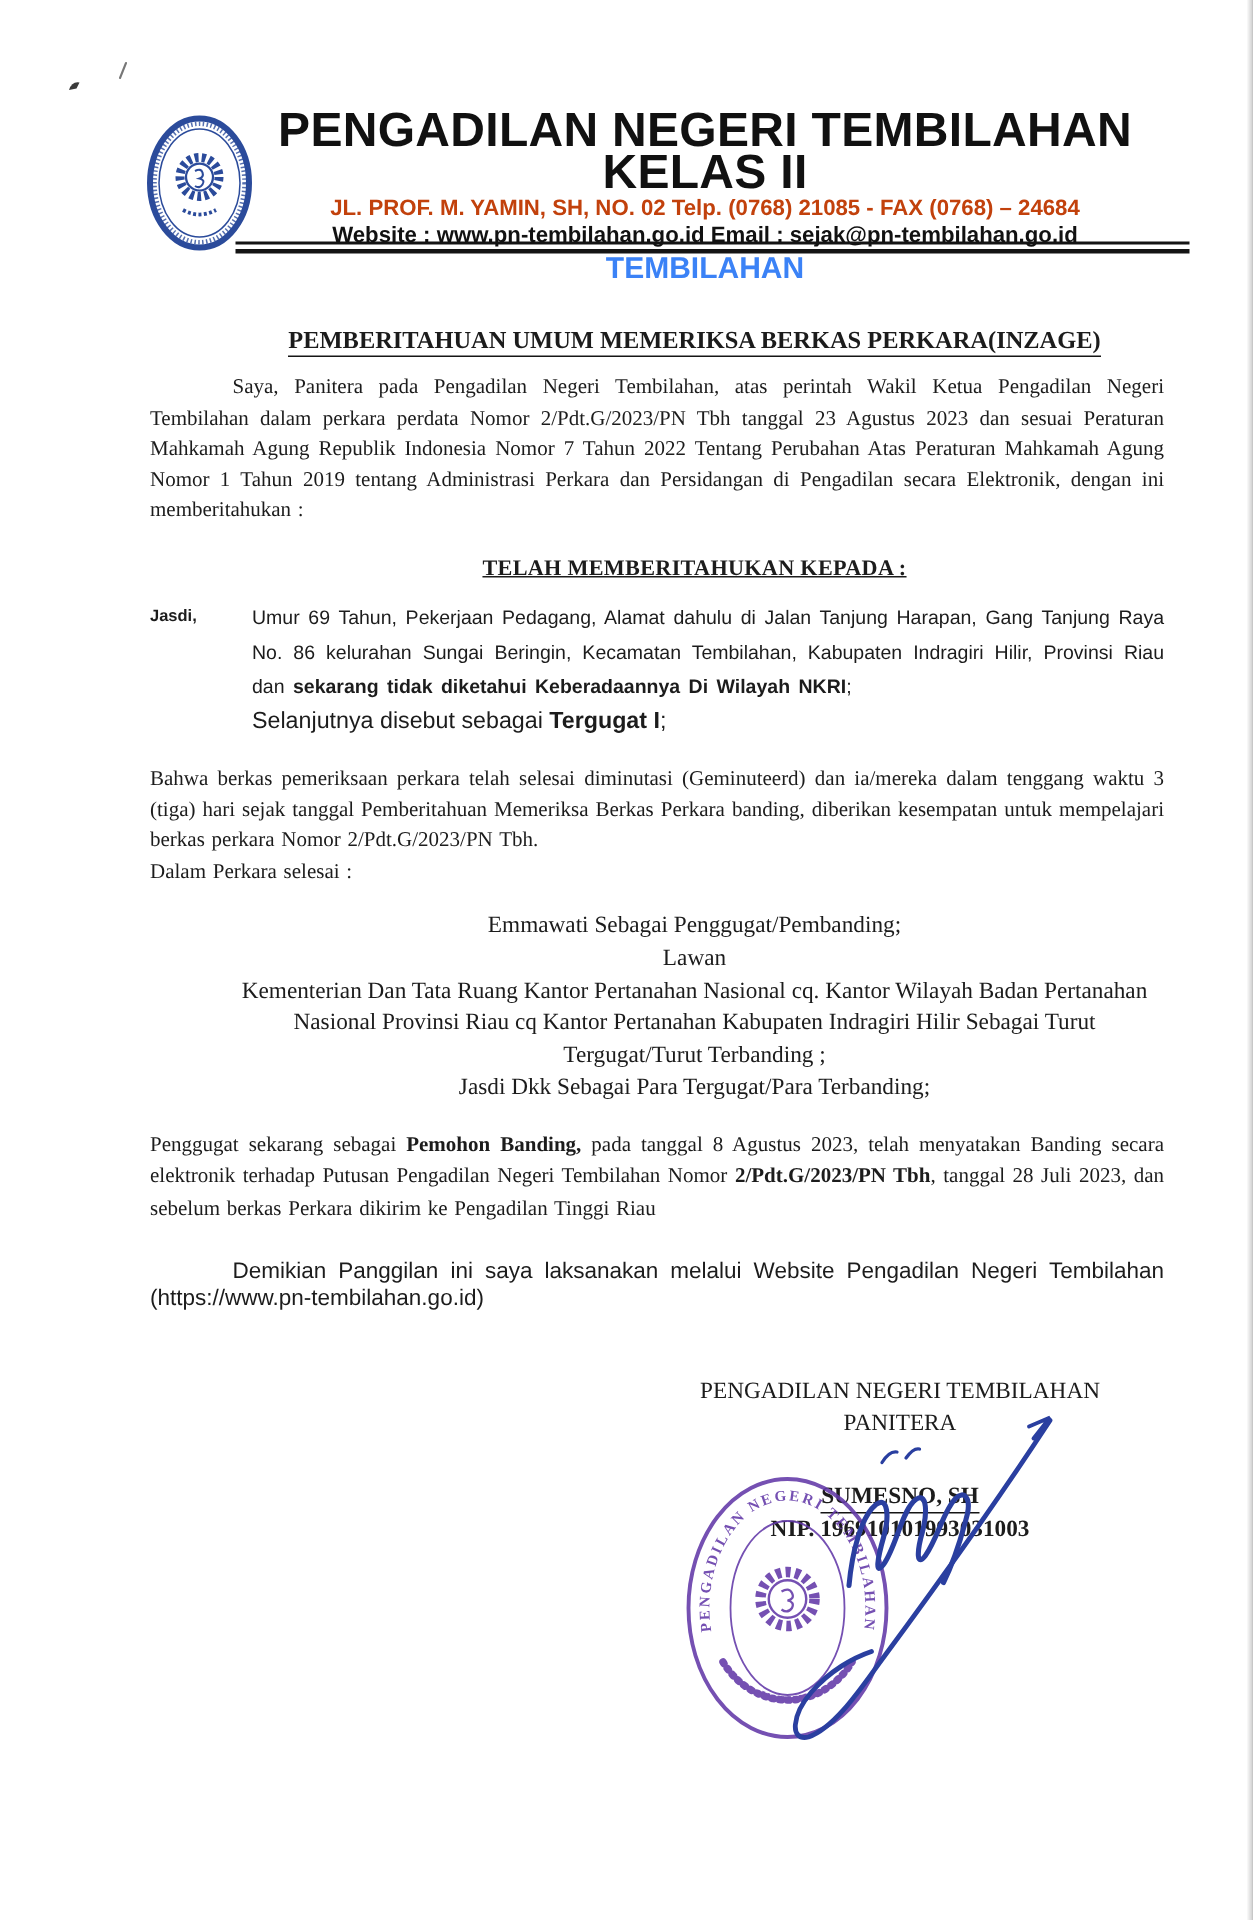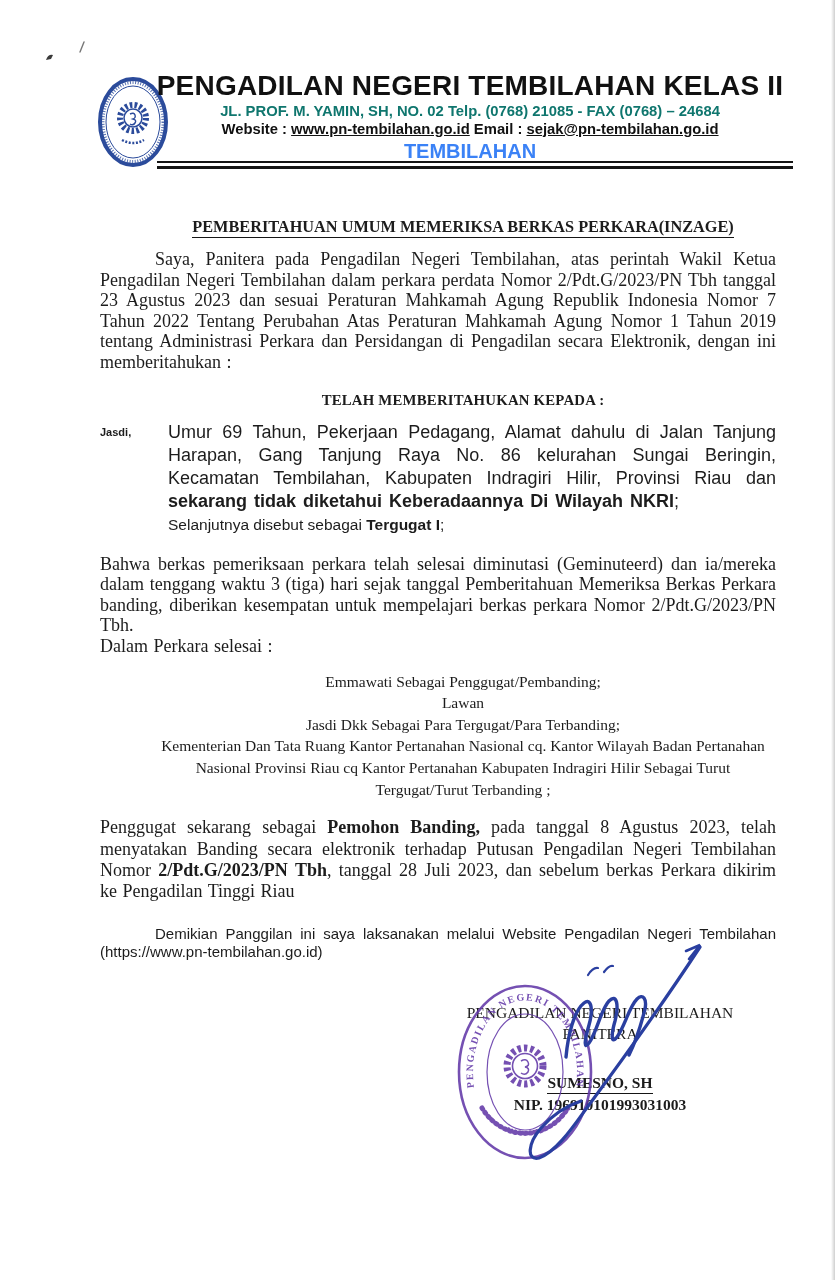--- a/index.html
+++ b/index.html
@@ -4,43 +4,43 @@
 <style>
   html,body{margin:0;padding:0;background:#9a9a9a;}
   .page{
     width:835px;height:1280px;background:#ffffff;position:relative;
     margin:0 auto;overflow:hidden;
     font-family:"Liberation Serif", serif;color:#1c1c1c;
   }
   
   .hdr{position:absolute;left:0;top:72px;width:835px;}
   .hdr-text{margin-left:140px;width:660px;text-align:center;font-family:"Liberation Sans",sans-serif;}
-  .hdr-title{font-size:28px;font-weight:bold;letter-spacing:0.2px;line-height:28px;color:#111;}
-  .hdr-addr{font-size:14.8px;font-weight:bold;line-height:17.5px;margin-top:3px;color:#0f766e;}
+  .hdr-title{font-size:32px;font-weight:bold;letter-spacing:0.2px;line-height:28px;color:#111;}
+  .hdr-addr{font-size:14.8px;font-weight:bold;line-height:17.5px;margin-top:3px;color:#c2410c;}
   .hdr-web{font-size:14.8px;font-weight:bold;line-height:17.5px;color:#111;}
-  .hdr-web .u{text-decoration:underline;}
+  .hdr-web .u{}
   .hdr-city{font-size:20px;font-weight:bold;line-height:22px;margin-top:2px;color:#3b82f6;}
   .rule{position:absolute;left:157px;top:161px;width:636px;height:3px;
         border-top:2px solid #141414;border-bottom:3px solid #141414;}
   .logo-svg{position:absolute;left:92px;top:74px;}
   .penmarks{position:absolute;left:38px;top:36px;}
   .scan-edge{position:absolute;right:0;top:0;width:4px;height:1280px;
              background:linear-gradient(to right,#ffffff,#cfcfcf);}
   
   .content{position:absolute;left:100px;top:180px;width:676px;}
   .center-block{text-align:center;padding-left:50px;}
   .doc-title{font-size:16.3px;font-weight:bold;line-height:21px;margin-top:36px;}
   .doc-title .u{border-bottom:1.6px solid #151515;padding-bottom:1px;}
   .doc-no{font-size:15.5px;font-weight:bold;line-height:21px;margin-top:1px;}
-  .para{font-size:18px;line-height:20.6px;text-align:justify;word-spacing:1px;}
+  .para{font-size:14px;line-height:20.6px;text-align:justify;word-spacing:1px;}
   .indent{text-indent:55px;}
-  .notify-head{font-size:14.8px;font-weight:bold;margin-top:19px;letter-spacing:0.2px;}
+  .notify-head{font-size:14.8px;font-weight:bold;margin-top:19px;letter-spacing:0.2px;text-decoration:underline;}
   .jasdi{display:flex;margin-top:12px;font-family:"Liberation Sans",sans-serif;}
   .jasdi-label{width:68px;font-weight:bold;font-size:11px;line-height:23px;}
-  .jasdi-desc{flex:1;font-size:18px;line-height:23px;text-align:justify;word-spacing:2px;}
+  .jasdi-desc{flex:1;font-size:13px;line-height:23px;text-align:justify;word-spacing:2px;}
   .jasdi-alias{font-size:15.5px;line-height:23px;font-family:"Liberation Sans",sans-serif;}
   .mt-bahwa{margin-top:18px;}
   .parties{margin-top:14px;font-size:15.5px;line-height:21.6px;}
   .mt-appeal{margin-top:17px;line-height:21.4px;}
   .closing{margin-top:22px;font-family:"Liberation Sans",sans-serif;
            font-size:15px;line-height:17.8px;text-align:justify;text-indent:55px;}
   .b{font-weight:bold;}
   
   .sig{margin-top:42px;margin-left:350px;width:300px;text-align:center;
        font-size:15.5px;line-height:21px;position:relative;}
@@ -97,22 +97,22 @@
         <div class="jasdi-alias"><span>Selanjutnya disebut sebagai </span><span class="b">Tergugat I</span><span>;</span></div>
       </div>
     </div>
 
     <p class="para mt-bahwa" style="margin-bottom:0">Bahwa berkas pemeriksaan perkara telah selesai diminutasi (Geminuteerd) dan ia/mereka dalam tenggang waktu 3 (tiga) hari sejak tanggal Pemberitahuan Memeriksa Berkas Perkara banding, diberikan kesempatan untuk mempelajari berkas perkara Nomor 2/Pdt.G/2023/PN Tbh.</p>
     <div class="para" style="text-align:left">Dalam Perkara selesai :</div>
 
     <div class="center-block parties">
       <div>Emmawati Sebagai Penggugat/Pembanding;</div>
       <div>Lawan</div>
+      <div>Kementerian Dan Tata Ruang Kantor Pertanahan Nasional cq. Kantor Wilayah Badan Pertanahan Nasional Provinsi Riau cq Kantor Pertanahan Kabupaten Indragiri Hilir Sebagai Turut Tergugat/Turut Terbanding ;</div>
       <div>Jasdi Dkk Sebagai Para Tergugat/Para Terbanding;</div>
-      <div>Kementerian Dan Tata Ruang Kantor Pertanahan Nasional cq. Kantor Wilayah Badan Pertanahan Nasional Provinsi Riau cq Kantor Pertanahan Kabupaten Indragiri Hilir Sebagai Turut Tergugat/Turut Terbanding ;</div>
     </div>
 
     <p class="para mt-appeal" style="margin-bottom:0"><span>Penggugat sekarang sebagai </span><span class="b">Pemohon Banding,</span><span> pada tanggal 8 Agustus 2023, telah menyatakan Banding secara elektronik terhadap Putusan Pengadilan Negeri Tembilahan Nomor </span><span class="b">2/Pdt.G/2023/PN Tbh</span><span>, tanggal 28 Juli 2023, dan sebelum berkas Perkara dikirim ke Pengadilan Tinggi Riau</span></p>
 
     <p class="closing" style="margin-bottom:0">Demikian Panggilan ini saya laksanakan melalui Website Pengadilan Negeri Tembilahan (https://www.pn-tembilahan.go.id)</p>
 
     <div class="sig">
       <div>PENGADILAN NEGERI TEMBILAHAN</div>
       <div>PANITERA</div>
       <div><span class="sig-name">SUMESNO, SH</span></div>

